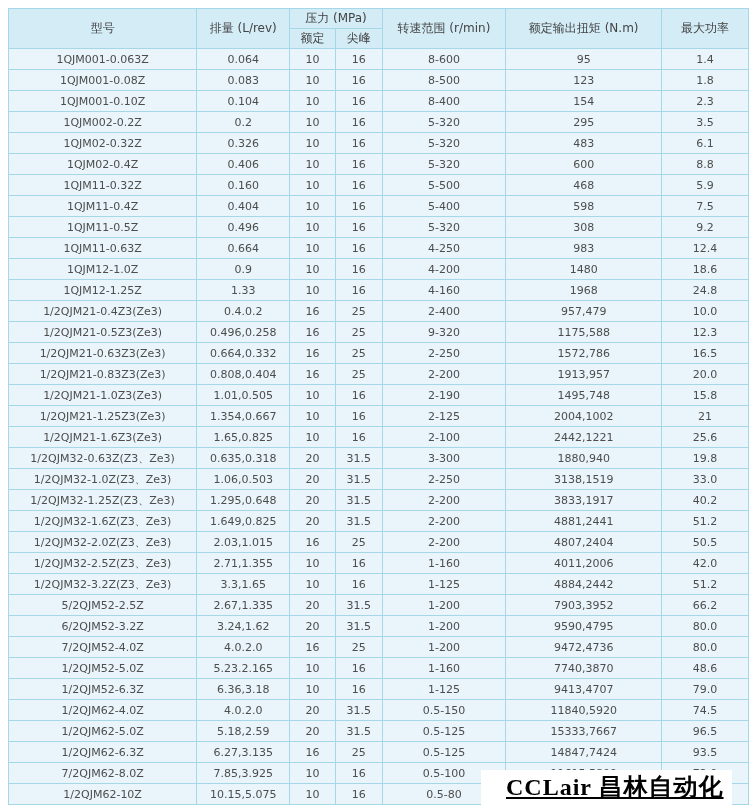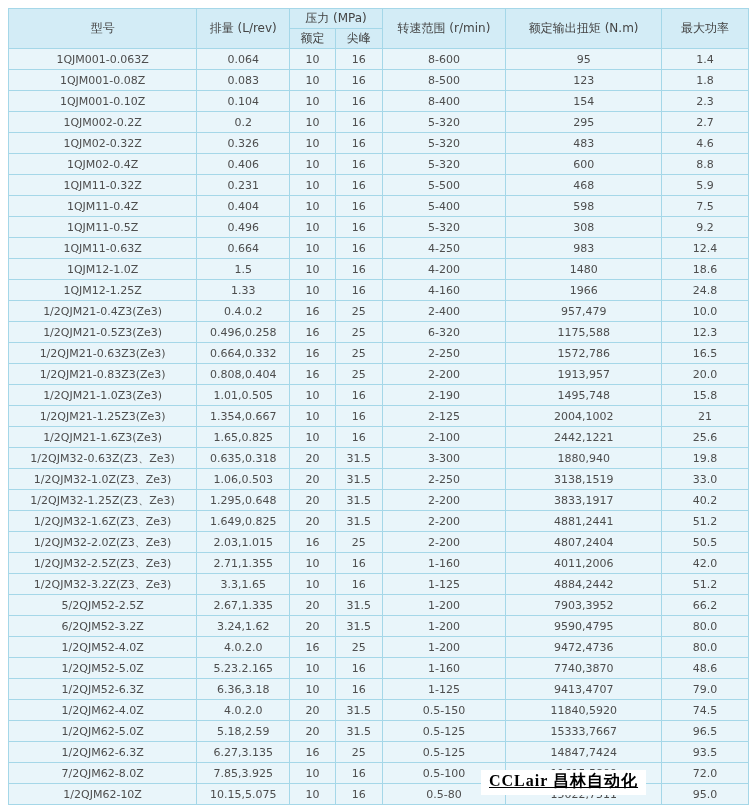--- a/index.html
+++ b/index.html
@@ -48,26 +48,27 @@
   .watermark {
     position: absolute;
     left: 481px;
     top: 770px;
     background: #ffffff;
     padding: 1px 8px 3px 8px;
     z-index: 10;
   }
   .watermark span {
     font-family: "Liberation Serif", "DejaVu Serif", serif;
-    font-size: 16px;
+    font-size: 24px;
     font-weight: bold;
     color: #000000;
     text-decoration: underline;
     letter-spacing: 1px;
     white-space: nowrap;
+    margin-left: 17px;
   }
 </style>
 </head>
 <body>
 
 <div class="table-wrap">
   <table>
     <colgroup>
       <col style="width:192px">
       <col style="width:95px">
@@ -119,43 +120,43 @@
           <td>154</td>
           <td>2.3</td>
         </tr>
         <tr>
           <td>1QJM002-0.2Z</td>
           <td>0.2</td>
           <td>10</td>
           <td>16</td>
           <td>5-320</td>
           <td>295</td>
-          <td>2.7</td>
+          <td>3.5</td>
         </tr>
         <tr>
           <td>1QJM02-0.32Z</td>
           <td>0.326</td>
           <td>10</td>
           <td>16</td>
           <td>5-320</td>
           <td>483</td>
-          <td>4.6</td>
+          <td>6.1</td>
         </tr>
         <tr>
           <td>1QJM02-0.4Z</td>
           <td>0.406</td>
           <td>10</td>
           <td>16</td>
           <td>5-320</td>
           <td>600</td>
           <td>8.8</td>
         </tr>
         <tr>
           <td>1QJM11-0.32Z</td>
-          <td>0.231</td>
+          <td>0.160</td>
           <td>10</td>
           <td>16</td>
           <td>5-500</td>
           <td>468</td>
           <td>5.9</td>
         </tr>
         <tr>
           <td>1QJM11-0.4Z</td>
           <td>0.404</td>
           <td>10</td>
@@ -177,51 +178,51 @@
           <td>1QJM11-0.63Z</td>
           <td>0.664</td>
           <td>10</td>
           <td>16</td>
           <td>4-250</td>
           <td>983</td>
           <td>12.4</td>
         </tr>
         <tr>
           <td>1QJM12-1.0Z</td>
-          <td>1.5</td>
+          <td>0.9</td>
           <td>10</td>
           <td>16</td>
           <td>4-200</td>
           <td>1480</td>
           <td>18.6</td>
         </tr>
         <tr>
           <td>1QJM12-1.25Z</td>
           <td>1.33</td>
           <td>10</td>
           <td>16</td>
           <td>4-160</td>
-          <td>1966</td>
+          <td>1968</td>
           <td>24.8</td>
         </tr>
         <tr>
           <td>1/2QJM21-0.4Z3(Ze3)</td>
           <td>0.4.0.2</td>
           <td>16</td>
           <td>25</td>
           <td>2-400</td>
           <td>957,479</td>
           <td>10.0</td>
         </tr>
         <tr>
           <td>1/2QJM21-0.5Z3(Ze3)</td>
           <td>0.496,0.258</td>
           <td>16</td>
           <td>25</td>
-          <td>6-320</td>
+          <td>9-320</td>
           <td>1175,588</td>
           <td>12.3</td>
         </tr>
         <tr>
           <td>1/2QJM21-0.63Z3(Ze3)</td>
           <td>0.664,0.332</td>
           <td>16</td>
           <td>25</td>
           <td>2-250</td>
           <td>1572,786</td>
@@ -338,21 +339,21 @@
         <tr>
           <td>6/2QJM52-3.2Z</td>
           <td>3.24,1.62</td>
           <td>20</td>
           <td>31.5</td>
           <td>1-200</td>
           <td>9590,4795</td>
           <td>80.0</td>
         </tr>
         <tr>
-          <td>1/2QJM52-4.0Z</td>
+          <td>7/2QJM52-4.0Z</td>
           <td>4.0.2.0</td>
           <td>16</td>
           <td>25</td>
           <td>1-200</td>
           <td>9472,4736</td>
           <td>80.0</td>
         </tr>
         <tr>
           <td>1/2QJM52-5.0Z</td>
           <td>5.23.2.165</td>

